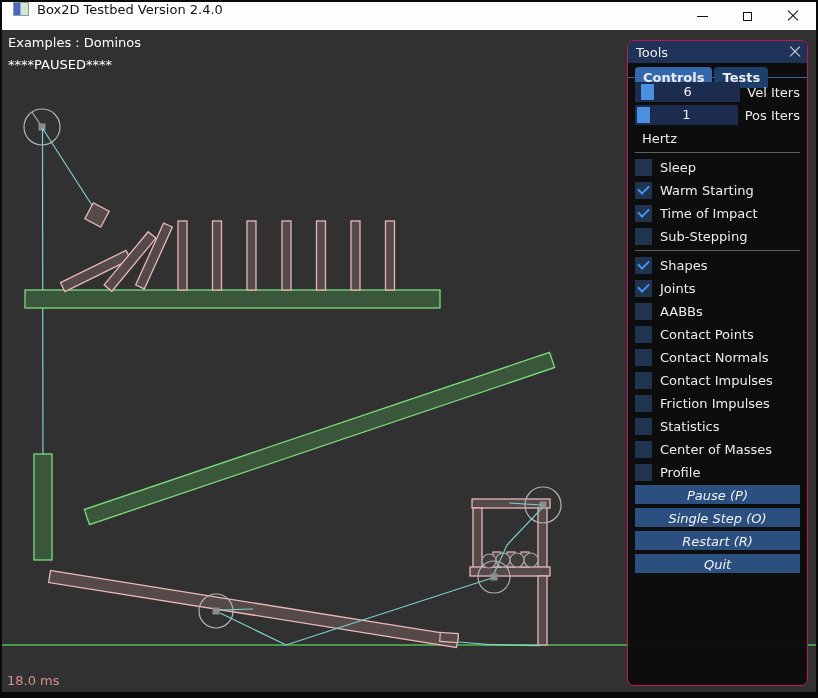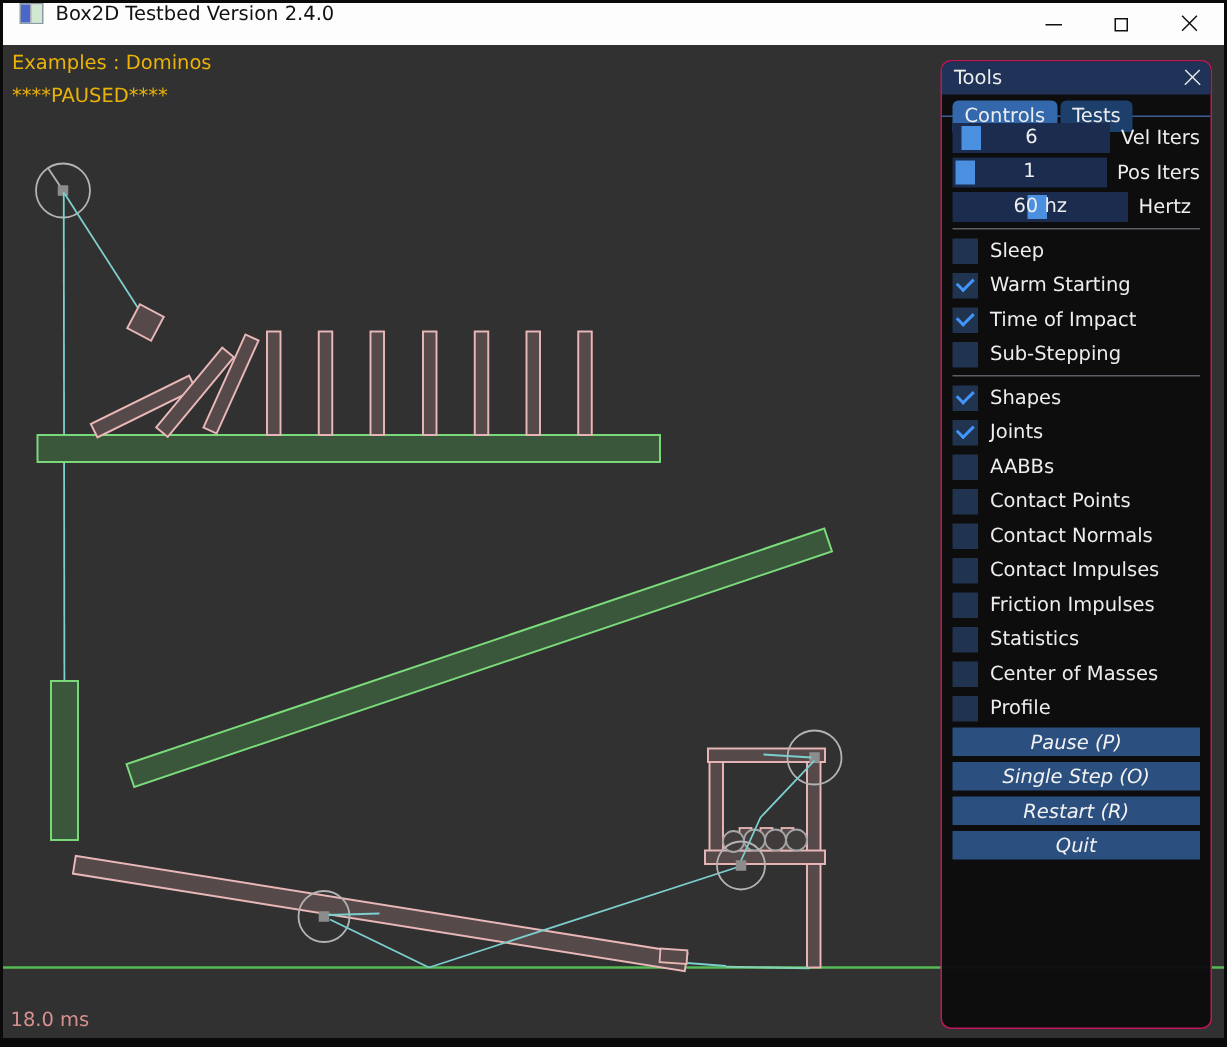--- a/index.html
+++ b/index.html
@@ -30,21 +30,21 @@
   }
   .glyph-close::before { transform:rotate(45deg); }
   .glyph-close::after  { transform:rotate(-45deg); }
 
   
   .canvas {
     position:absolute; left:2px; top:30px; width:814px; height:662px;
     background:#313131; overflow:hidden;
   }
   .canvas svg { position:absolute; left:0; top:0; }
-  .hud { position:absolute; font-size:13px; color:#eab308; }
+  .hud { position:absolute; font-size:13px; color:#ffffff; }
   .hud-example { left:6px; top:5px; }
   .hud-paused  { left:6px; top:27px; }
   .hud-ms      { left:5px; top:643px; color:#d79090; }
 
   
   .panel {
     position:absolute; left:625px; top:10px; width:181px; height:646px;
     background:rgba(11,11,11,0.96); border:1px solid #be185d; border-radius:7px;
     color:#ededed; font-size:13px;
   }
@@ -54,20 +54,21 @@
   }
   .panel-close { position:absolute; right:5px; top:4px; width:14px; height:14px; }
   .panel-close::before, .panel-close::after {
     content:""; position:absolute; left:0; top:6px; width:14px; height:1.4px; background:#e6e6e6;
   }
   .panel-close::before { transform:rotate(45deg); }
   .panel-close::after  { transform:rotate(-45deg); }
   .tab-bar {
     display:flex; gap:2px; padding:4px 0 0 7px; height:15px;
     border-bottom:1.5px solid #3c5f96;
+    font-weight:bold;
   }
   .tab {
     height:20.5px; padding:1px 8px 0 8px; border-radius:4px 4px 0 0;
     display:flex; align-items:center;
   }
   .tab.active { background:#3368ad; }
   .tab.inactive { background:#1d3f6b; }
   .panel-body { padding:4px 7px 0 7px; }
   .slider-row { display:flex; align-items:center; height:20px; margin-bottom:3px; }
   .slider-track { position:relative; width:117px; height:20px; background:#1b2c4e; }
@@ -238,24 +239,20 @@
         <div class="row-label">Vel Iters</div>
       </div>
       <div class="slider-row">
         <div class="slider-track">
           <div class="slider-grab" style="left:2px"></div>
           <div class="slider-value">1</div>
         </div>
         <div class="row-label">Pos Iters</div>
       </div>
       <div class="slider-row">
-        <div class="slider-track">
-          <div class="slider-grab" style="left:50px"></div>
-          <div class="slider-value">60 hz</div>
-        </div>
         <div class="row-label">Hertz</div>
       </div>
 
       <div class="sep"></div>
 
       <div class="check-row">
         <span class="checkbox"></span>
         <span class="check-label">Sleep</span>
       </div>
       <div class="check-row">

